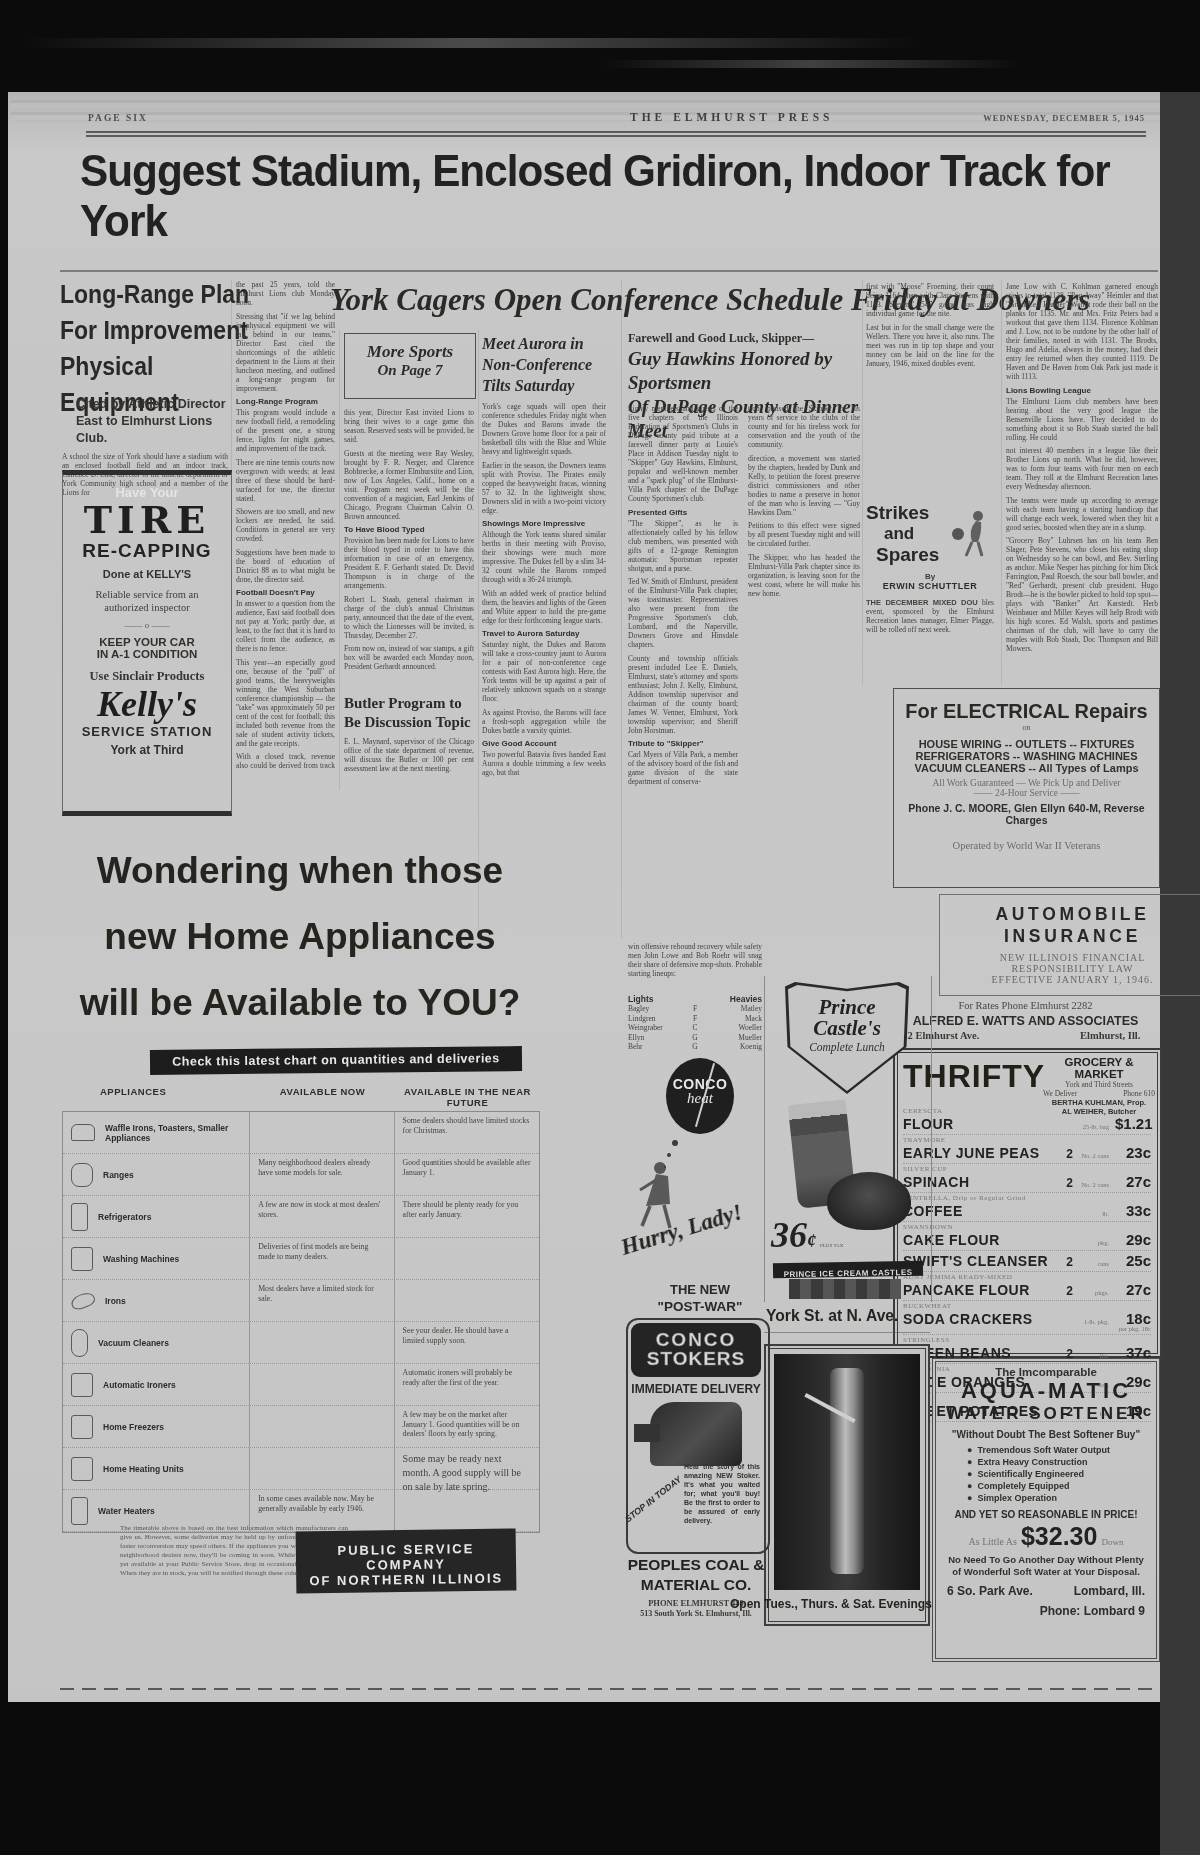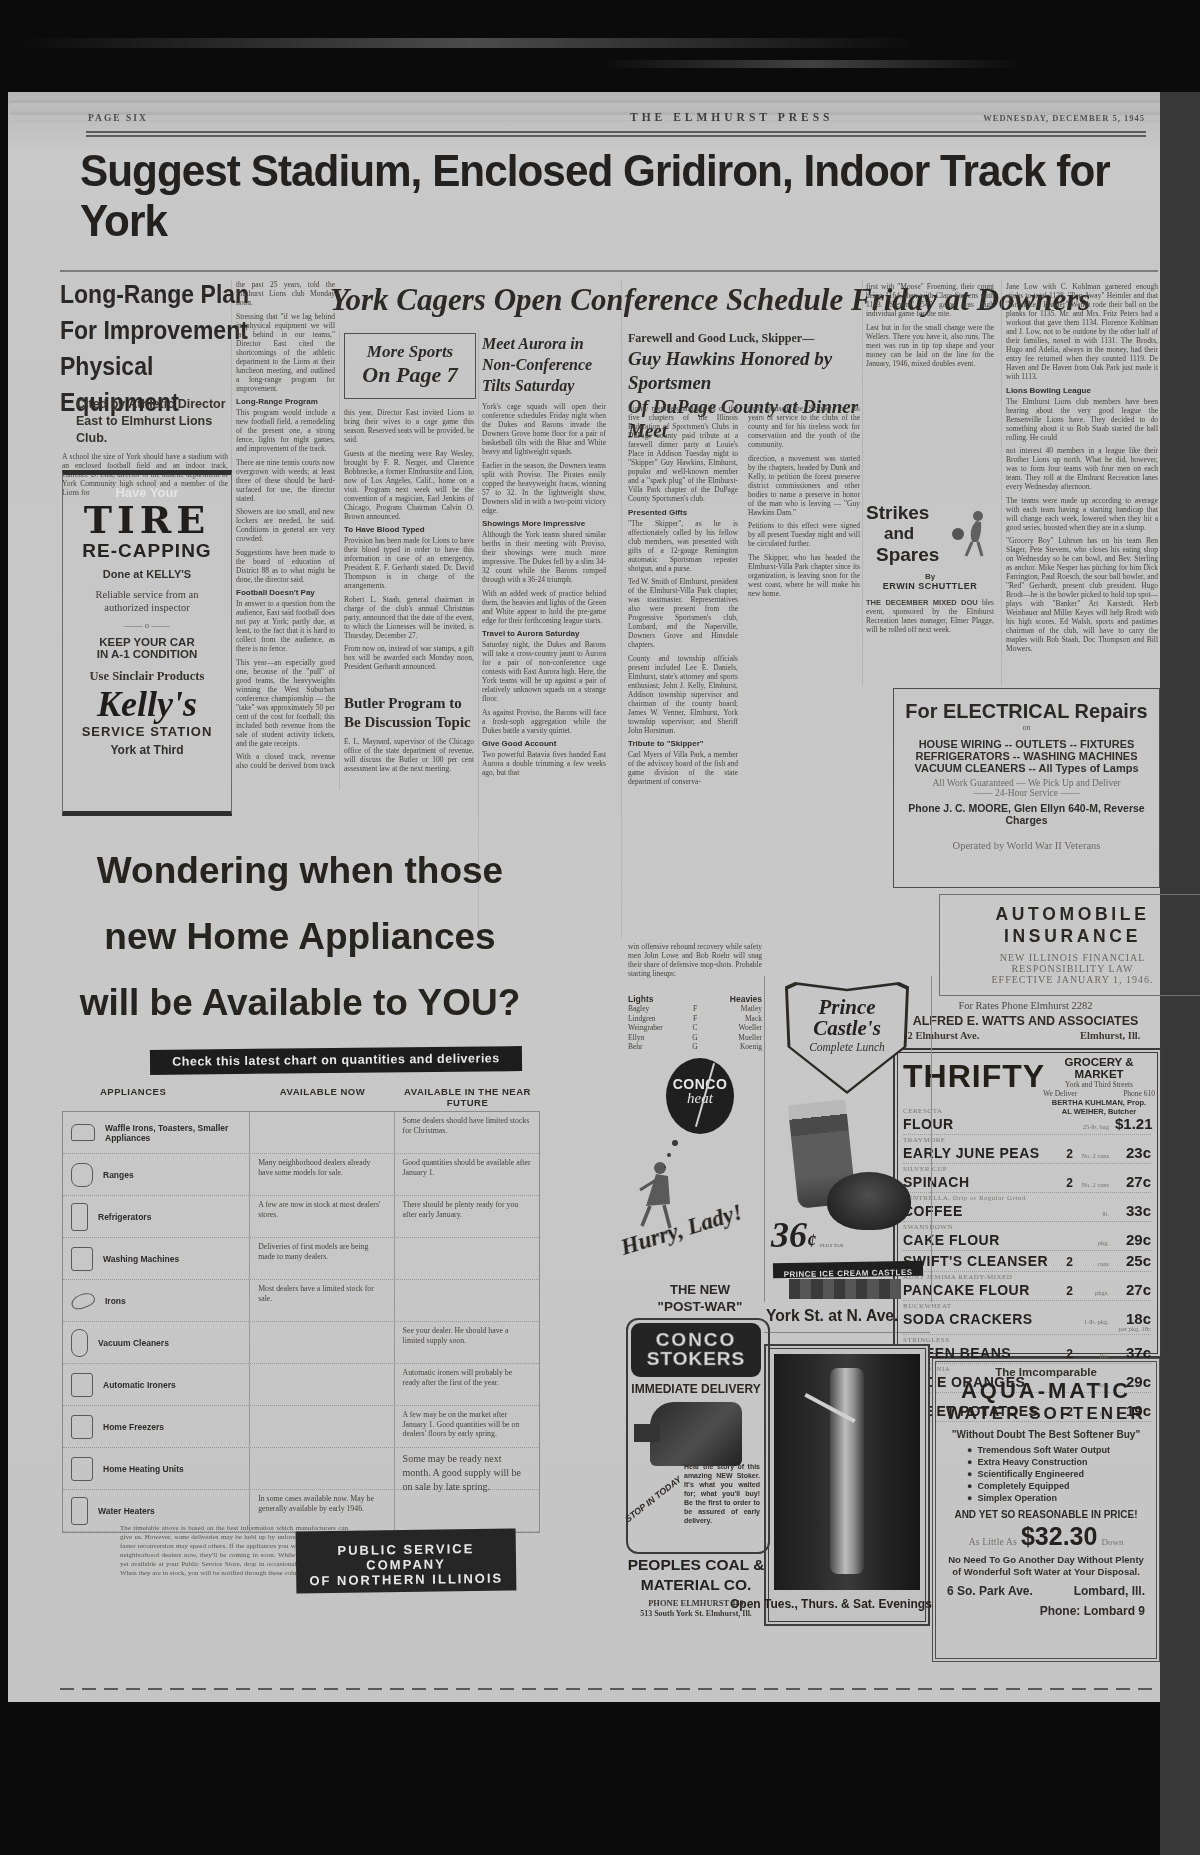--- a/index.html
+++ b/index.html
@@ -93,21 +93,21 @@
     <p class="p">Suggestions have been made to the board of education of District 88 as to what might be done, the director said.</p>
     <div class="sub">Football Doesn't Pay</div>
     <p class="p">In answer to a question from the audience, East said football does not pay at York; partly due, at least, to the fact that it is hard to collect from the audience, as there is no fence.</p>
     <p class="p">This year—an especially good one, because of the "pull" of good teams, the heavyweights winning the West Suburban conference championship — the "take" was approximately 50 per cent of the cost for football; this included both revenue from the sale of student activity tickets, and the gate receipts.</p>
     <p class="p">With a closed track, revenue also could be derived from track meets, the director pointed out.</p>
 
   </div>
 
   <div class="abs boxed center" style="left:344px;top:333px;width:130px;height:64px;border-width:1px;">
     <div class="serif" style="margin-top:8px;font-size:17px;font-style:italic;font-weight:700;color:#2e2c29;">More Sports</div>
-    <div class="serif" style="font-size:22px;font-style:italic;font-weight:700;color:#2e2c29;">On Page 7</div>
+    <div class="serif" style="font-size:15px;font-style:italic;font-weight:700;color:#2e2c29;">On Page 7</div>
   </div>
   <div class="abs col" style="left:344px;top:408px;width:130px;height:282px;">
     <p class="p">this year, Director East invited Lions to bring their wives to a cage game this season. Reserved seats will be provided, he said.</p>
     <p class="p">Guests at the meeting were Ray Wesley, brought by F. R. Nerger, and Clarence Bobbrecke, a former Elmhurstite and Lion, now of Los Angeles, Calif., home on a visit. Program next week will be the convention of a magician, Earl Jenkins of Chicago, Program Chairman Calvin O. Brown announced.</p>
     <div class="sub">To Have Blood Typed</div>
     <p class="p">Provision has been made for Lions to have their blood typed in order to have this information in case of an emergency, President E. F. Gerhardt stated. Dr. David Thompson is in charge of the arrangements.</p>
     <p class="p">Robert L. Staab, general chairman in charge of the club's annual Christmas party, announced that the date of the event, to which the Lionesses will be invited, is Thursday, December 27.</p>
     <p class="p">From now on, instead of war stamps, a gift box will be awarded each Monday noon, President Gerhardt announced.</p>
   </div>
   <div class="abs serif" style="left:344px;top:694px;width:170px;font-size:15px;line-height:19px;font-weight:700;color:#2c2a27;filter:blur(.2px);">

